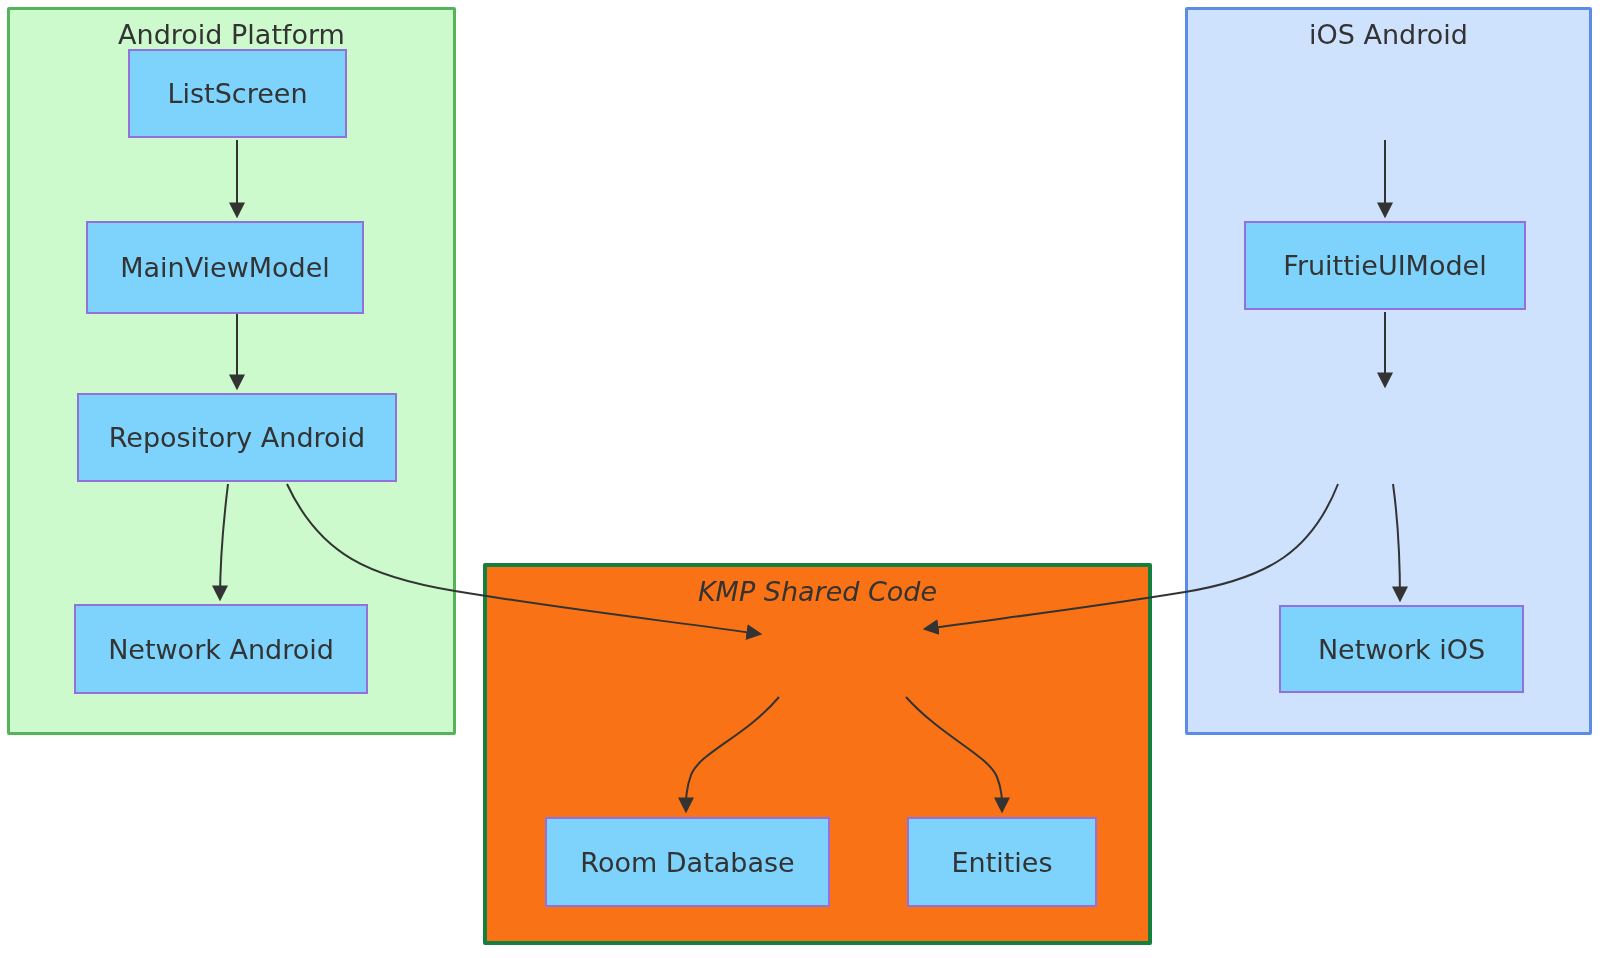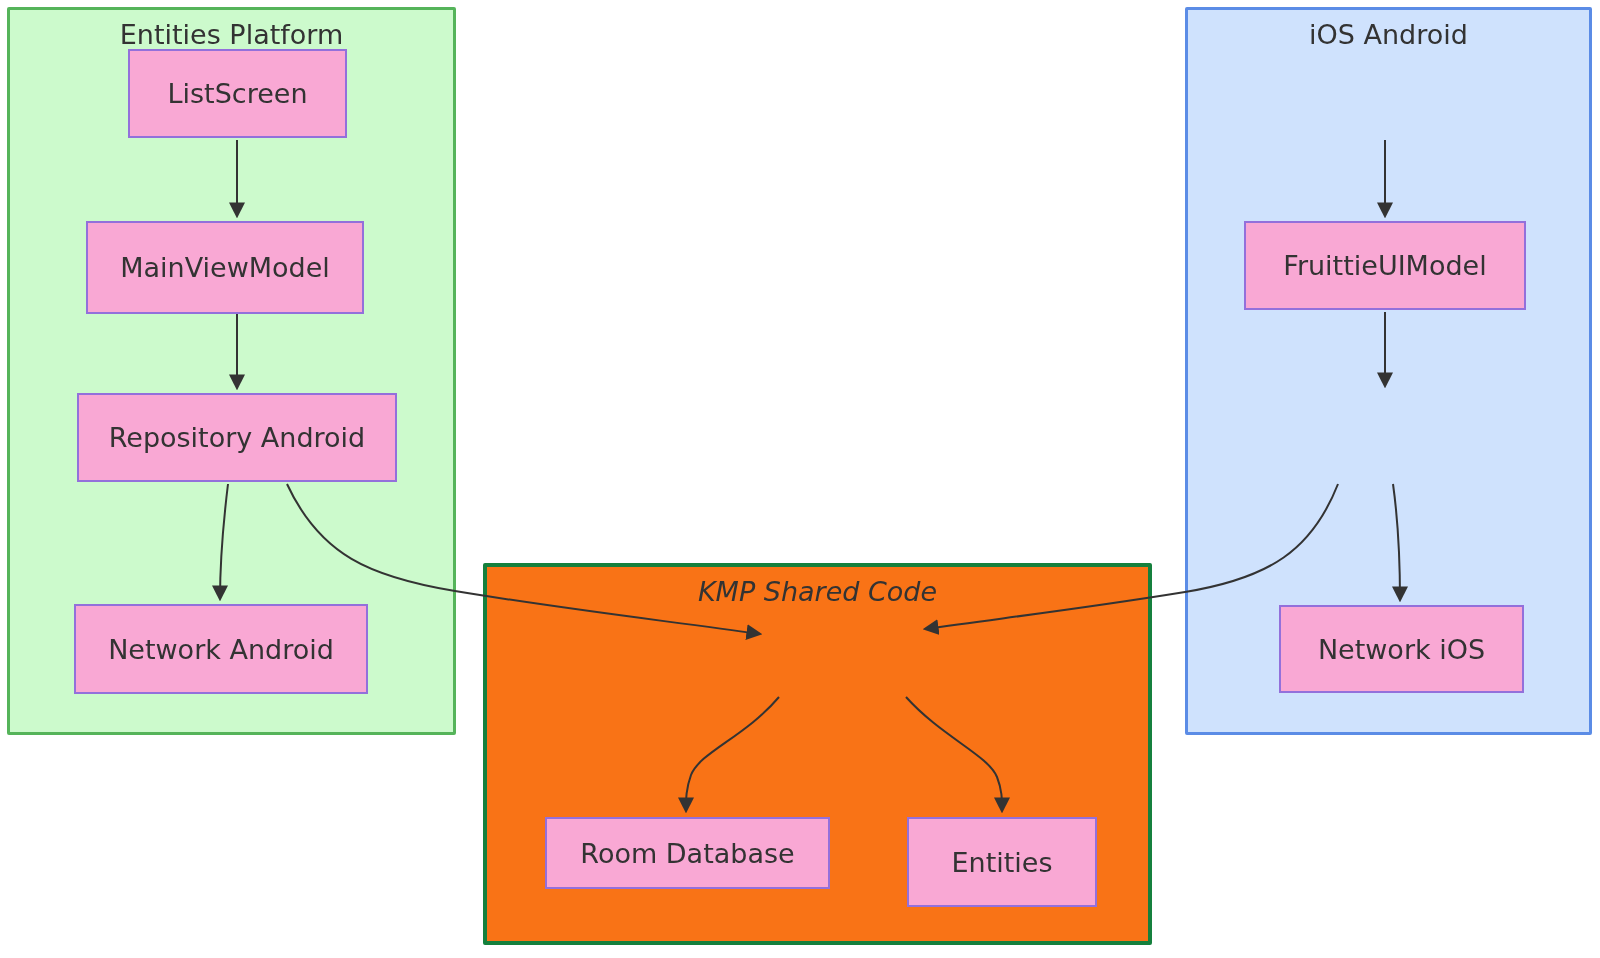--- a/index.html
+++ b/index.html
@@ -26,21 +26,21 @@
     left: 0;
     width: 100%;
     text-align: center;
     font-size: 27px;
     color: #333333;
     white-space: nowrap;
   }
   .node {
     position: absolute;
     box-sizing: border-box;
-    background: #f9a8d4;
+    background: #7dd3fc;
     border: 2px solid #9370db;
     display: flex;
     align-items: center;
     justify-content: center;
     font-size: 27px;
     color: #333333;
     white-space: nowrap;
     text-align: left;
   }
   #edge-layer {
@@ -54,21 +54,21 @@
     stroke: #333333;
     stroke-width: 2px;
   }
 </style>
 </head>
 <body>
 
 <div id="canvas">
 
   <div class="group group-android" style="left:7px; top:7px; width:449px; height:728px;">
-    <div class="group-title">Entities Platform</div>
+    <div class="group-title">Android Platform</div>
   </div>
 
   <div class="group group-ios" style="left:1185px; top:7px; width:407px; height:728px;">
     <div class="group-title">iOS Android</div>
   </div>
 
   <div class="group group-kmp" style="left:483px; top:563px; width:669px; height:382px;">
     <div class="group-title">KMP Shared Code</div>
   </div>
 
@@ -91,16 +91,16 @@
   </svg>
 
   <div class="node" style="left:128px; top:49px; width:219px; height:89px;">ListScreen</div>
   <div class="node" style="left:86px; top:221px; width:278px; height:93px;">MainViewModel</div>
   <div class="node" style="left:77px; top:393px; width:320px; height:89px;">Repository Android</div>
   <div class="node" style="left:74px; top:604px; width:294px; height:90px;">Network Android</div>
 
   <div class="node" style="left:1244px; top:221px; width:282px; height:89px;">FruittieUIModel</div>
   <div class="node" style="left:1279px; top:605px; width:245px; height:88px;">Network iOS</div>
 
-  <div class="node" style="left:545px; top:817px; width:285px; height:72px;">Room Database</div>
+  <div class="node" style="left:545px; top:817px; width:285px; height:90px;">Room Database</div>
   <div class="node" style="left:907px; top:817px; width:190px; height:90px;">Entities</div>
 
 </div>
 
 </body></html>

